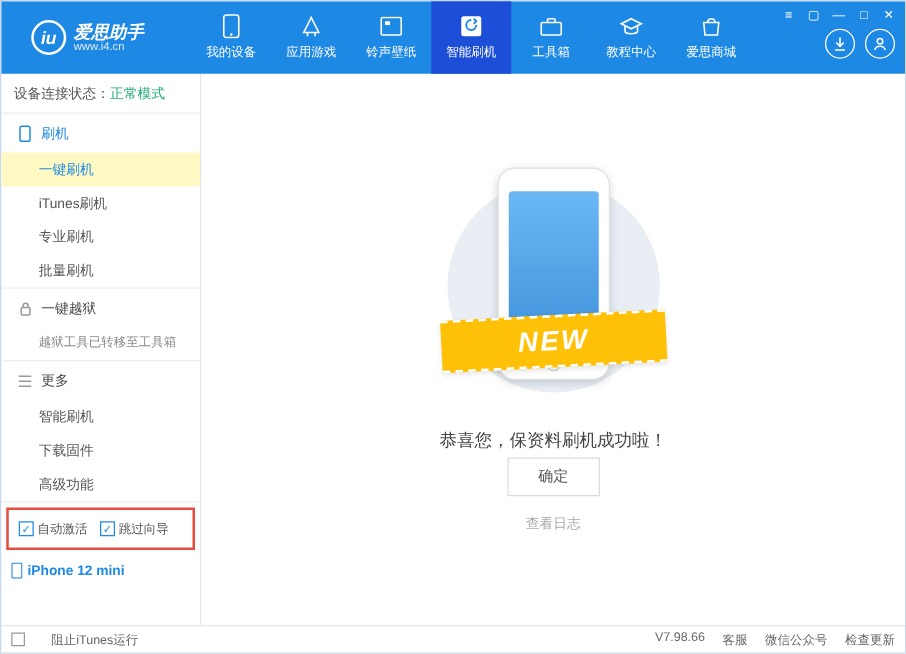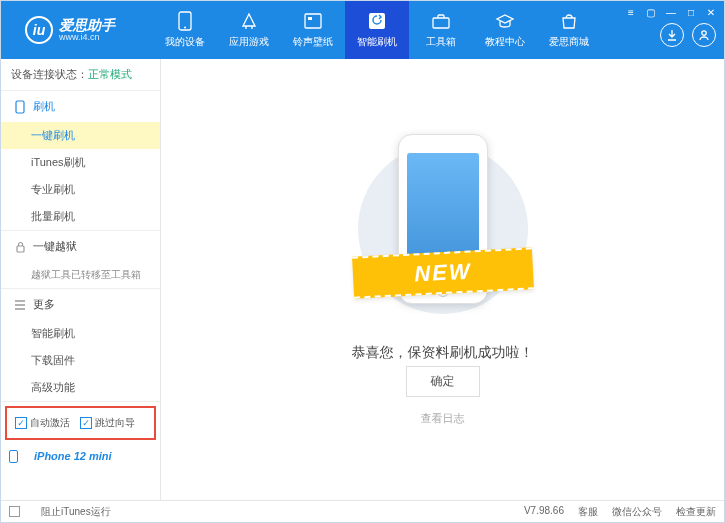--- a/index.html
+++ b/index.html
@@ -27,21 +27,21 @@
 .side-head.accent { color: #1e88e5; }
 .side-head-icon { width: 14px; display: flex; justify-content: center; color: #999; }
 .side-head.accent .side-head-icon { color: #1e88e5; }
 .side-sub { padding: 6px 6px 6px 30px; color: #555; cursor: pointer; }
 .side-sub.active { background: #fef9c3; color: #1e88e5; }
 .side-note { padding: 6px 6px 6px 30px; color: #888; font-size: 10px; line-height: 1.4; }
 .checkbox-row { display: flex; gap: 10px; padding: 8px; border: 2px solid #e74c3c; margin: 4px; }
 .cb-item { display: flex; align-items: center; gap: 3px; font-size: 10px; color: #555; }
 .cb-box { width: 12px; height: 12px; border: 1px solid #1e88e5; display: flex; align-items: center; justify-content: center; color: #1e88e5; font-size: 9px; }
 .device-block { padding: 6px 8px; font-size: 10px; }
-.device-name { color: #1e88e5; font-weight: bold; font-size: 11px; display: flex; align-items: flex-start; gap: 16px; font-style: italic; }
+.device-name { color: #1e88e5; font-weight: bold; font-size: 11px; display: flex; align-items: flex-end; gap: 4px; }
 .content { flex: 1; display: flex; flex-direction: column; align-items: center; justify-content: center; position: relative; }
 .phone-illustration { width: 120px; height: 190px; position: relative; margin-bottom: 20px; }
 .circle-bg { width: 170px; height: 170px; background: #e8eef4; border-radius: 50%; position: absolute; left: 50%; top: 10px; transform: translateX(-50%); }
 .phone-body { position: absolute; left: 50%; transform: translateX(-50%); top: 0; width: 90px; height: 170px; background: #fff; border-radius: 14px; box-shadow: 0 2px 8px rgba(0,0,0,0.15); border: 1px solid #e0e0e0; }
 .phone-screen { position: absolute; left: 8px; right: 8px; top: 18px; bottom: 22px; background: linear-gradient(180deg,#6bb8f5,#3d8fd8); border-radius: 3px; }
 .phone-home { position: absolute; bottom: 6px; left: 50%; transform: translateX(-50%); width: 12px; height: 12px; border: 1.5px solid #ccc; border-radius: 50%; }
 .new-ribbon { position: absolute; left: 50%; transform: translateX(-50%) rotate(-3deg); bottom: 30px; background: #ffc107; color: #fff; font-weight: 900; font-size: 22px; letter-spacing: 2px; padding: 6px 16px; border: 2px dashed #fff; border-left: none; border-right: none; width: 180px; text-align: center; font-style: italic; box-shadow: 0 2px 4px rgba(0,0,0,0.1); }
 .success-msg { font-size: 14px; color: #444; margin-bottom: 4px; }
 .ok-btn { border: 1px solid #ddd; background: #fff; padding: 6px 24px; font-size: 12px; color: #555; cursor: pointer; margin-bottom: 14px; }
 .log-link { font-size: 11px; color: #aaa; cursor: pointer; }

